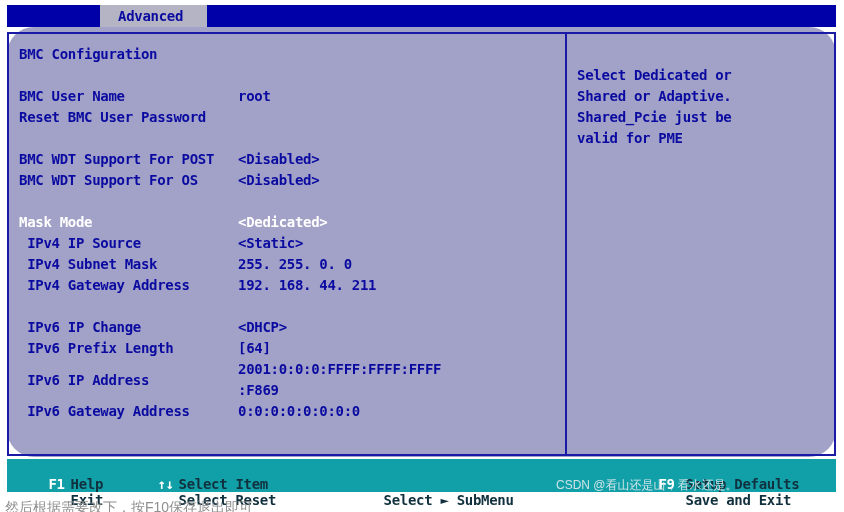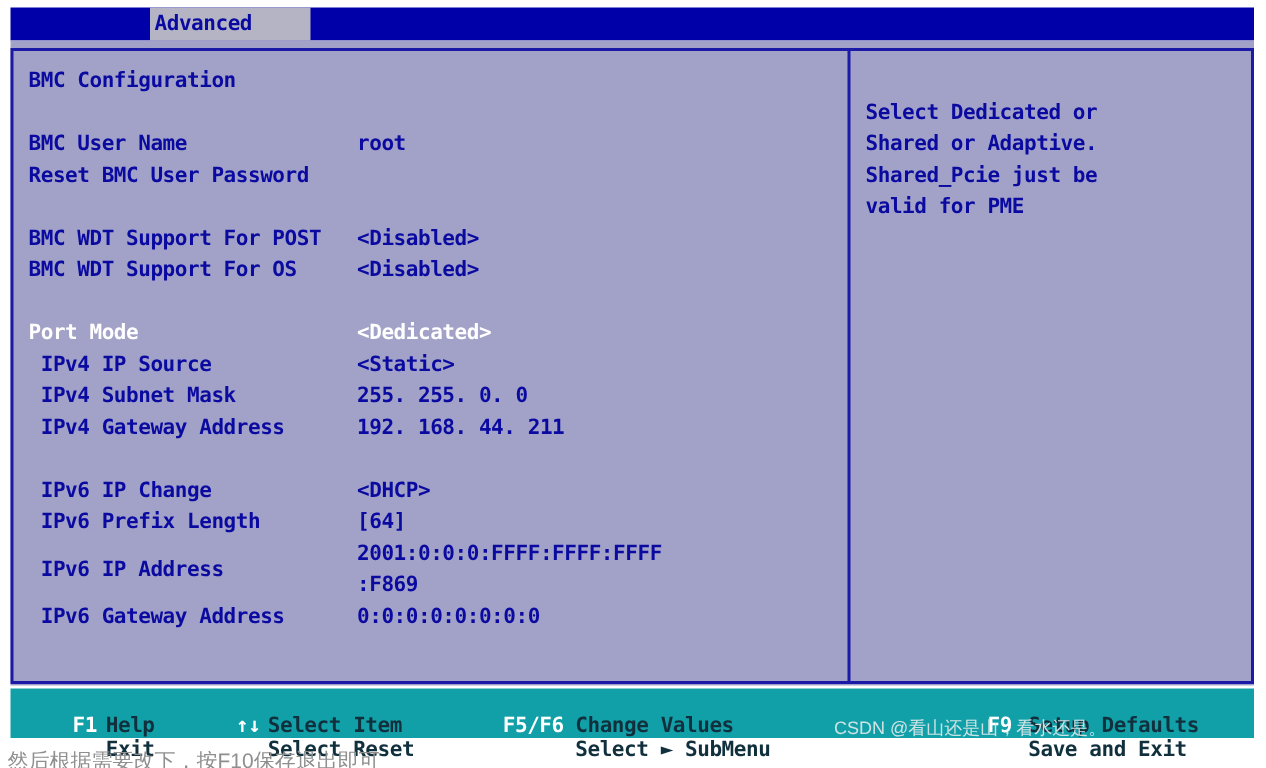--- a/index.html
+++ b/index.html
@@ -8,24 +8,24 @@
     --key_text:#ffffff; --hint_text:#11303e; --watermark:#d7e7ea; --caption:#8f8f8f;
   }
   *{margin:0;padding:0;box-sizing:border-box;}
   html,body{width:844px;height:512px;overflow:hidden;background:#ffffff;}
   body{position:relative;font-family:"DejaVu Sans Mono",monospace;}
   .bios{font-family:"DejaVu Sans Mono",monospace;font-weight:bold;font-size:14px;letter-spacing:-0.3px;}
 
   
   .topbar{position:absolute;left:7px;top:5px;width:829px;height:22px;background:var(--topbar);}
   .tab{position:absolute;left:100px;top:5px;width:107px;height:22px;background:var(--tab_bg);
-       color:var(--text);display:flex;align-items:center;padding-left:3px;}
+       color:var(--text);display:flex;align-items:center;padding-left:18px;}
 
   
-  .panel{position:absolute;left:7px;top:27px;width:829px;height:430px;background:var(--panel_bg);}
+  .panel{position:absolute;left:7px;top:27px;width:829px;height:430px;background:var(--panel_bg);border-radius:27px;}
   .panel-border{position:absolute;left:0;right:0;top:5px;bottom:1px;border:2px solid var(--border);}
   .divider{position:absolute;left:558px;top:5px;bottom:1px;width:2px;background:var(--border);}
 
   .settings{position:absolute;left:12px;top:17px;width:540px;color:var(--text);}
   .page-title{height:21px;line-height:21px;margin-bottom:21px;white-space:pre;}
   .srow{display:flex;min-height:21px;line-height:21px;align-items:center;}
   .slabel{width:219px;white-space:pre;flex:none;}
   .svalue{white-space:pre-line;}
   .srow.selected{color:var(--selected_text);}
 
@@ -81,21 +81,21 @@
   </div>
       <div class="srow">
     <span class="slabel">BMC WDT Support For OS</span>
     <span class="svalue">&lt;Disabled&gt;</span>
   </div>
       <div class="srow">
     <span class="slabel"></span>
     <span class="svalue"></span>
   </div>
       <div class="srow selected">
-    <span class="slabel">Port Mode</span>
+    <span class="slabel">Mask Mode</span>
     <span class="svalue">&lt;Dedicated&gt;</span>
   </div>
       <div class="srow">
     <span class="slabel"> IPv4 IP Source</span>
     <span class="svalue">&lt;Static&gt;</span>
   </div>
       <div class="srow">
     <span class="slabel"> IPv4 Subnet Mask</span>
     <span class="svalue">255. 255. 0. 0</span>
   </div>
@@ -135,23 +135,20 @@
 </div>
 
 <div class="keybar bios">
 
 <div class="kcell r0 c0">
     <span class="k">F1</span><span class="kl">Help</span>
   </div>
     <div class="kcell r0 c1">
     <span class="k">↑↓</span><span class="kl">Select Item</span>
   </div>
-    <div class="kcell r0 c2">
-    <span class="k">F5/F6</span><span class="kl">Change Values</span>
-  </div>
     <div class="kcell r0 c3">
     <span class="k">F9</span><span class="kl">Setup Defaults</span>
   </div>
     <div class="kcell r1 c0">
     <span class="k">Esc</span><span class="kl">Exit</span>
   </div>
     <div class="kcell r1 c1">
     <span class="k">←→</span><span class="kl">Select Reset</span>
   </div>
     <div class="kcell r1 c2">

